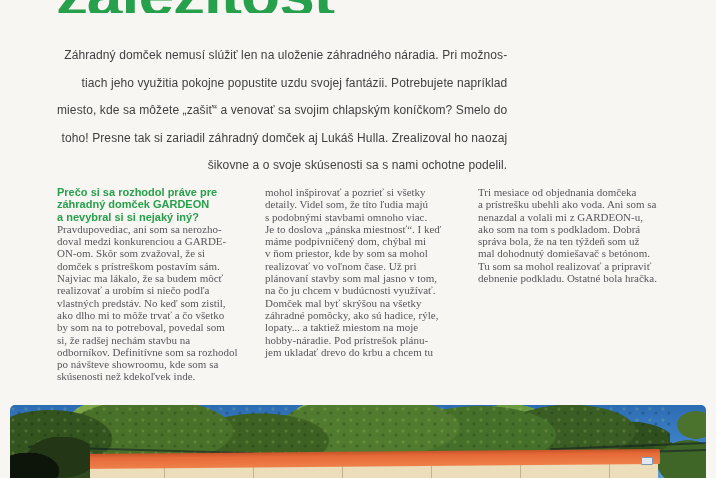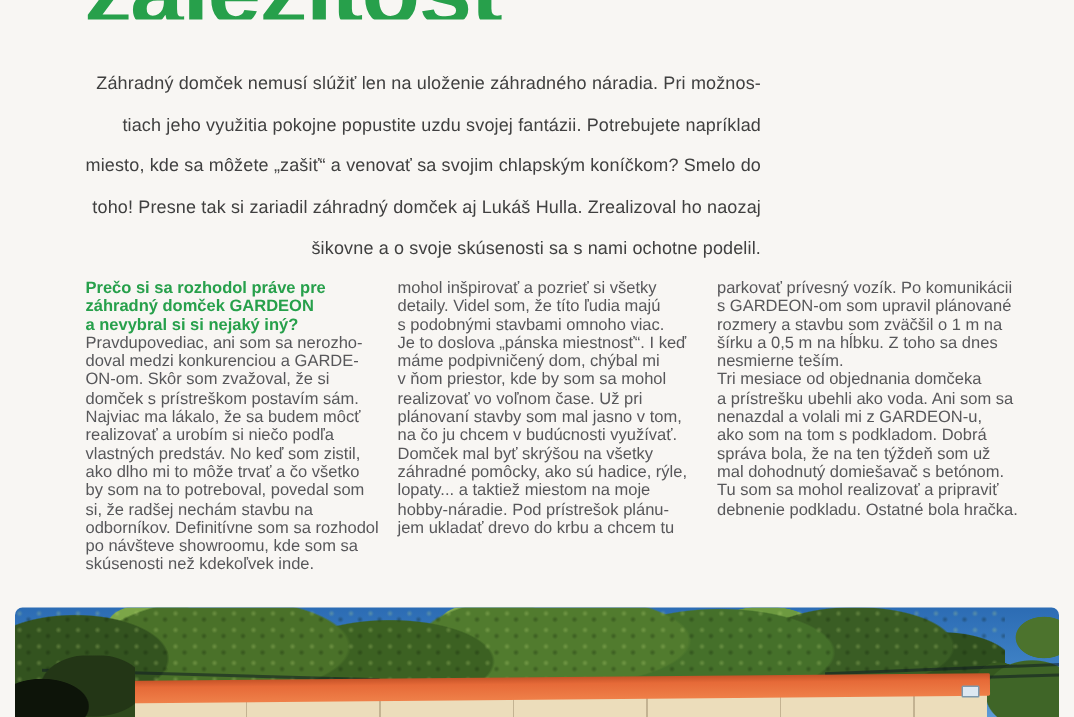--- a/index.html
+++ b/index.html
@@ -19,21 +19,21 @@
     position:absolute; left:57px; top:42px;
     font-size:12px; line-height:27.6px; color:#404040;
     white-space:pre; letter-spacing:0.1px;text-align:right;
   }
   
   .col{position:absolute; top:186px; font-size:11px; line-height:12.3px;}
   .col-1{left:57px;} .col-2{left:265px;} .col-3{left:478px;}
   .block-heading{
     color:#27a04b; font-weight:bold; white-space:pre; margin:0;
   }
-  .block-para{color:#57575a; white-space:pre; margin:0;}
+  .block-para{color:#57575a; white-space:pre; margin:0;font-family:Liberation Serif, serif;}
   .block-heading.after-para{margin-top:11px;}
   
   .photo{
     position:absolute; left:10px; top:405px; width:696px; height:73px;
     border-radius:5px 5px 0 0; overflow:hidden;
     background:linear-gradient(180deg,#2c6cb4 0%,#3f82c6 55%,#5c9bd6 100%);
   }
   .trees-main{
     position:absolute; left:0; top:0; width:660px; height:62px;
     background:
@@ -134,25 +134,20 @@
 plánovaní stavby som mal jasno v tom,
 na čo ju chcem v budúcnosti využívať.
 Domček mal byť skrýšou na všetky
 záhradné pomôcky, ako sú hadice, rýle,
 lopaty... a taktiež miestom na moje
 hobby-náradie. Pod prístrešok plánu-
 jem ukladať drevo do krbu a chcem tu</p>
   </div>
 
   <div class="col col-3">
-    <p class="block-para">parkovať prívesný vozík. Po komunikácii
-s GARDEON-om som upravil plánované
-rozmery a stavbu som zväčšil o 1 m na
-šírku a 0,5 m na hĺbku. Z toho sa dnes
-nesmierne teším.</p>
     <p class="block-para">Tri mesiace od objednania domčeka
 a prístrešku ubehli ako voda. Ani som sa
 nenazdal a volali mi z GARDEON-u,
 ako som na tom s podkladom. Dobrá
 správa bola, že na ten týždeň som už
 mal dohodnutý domiešavač s betónom.
 Tu som sa mohol realizovať a pripraviť
 debnenie podkladu. Ostatné bola hračka.</p>
   </div>
 

